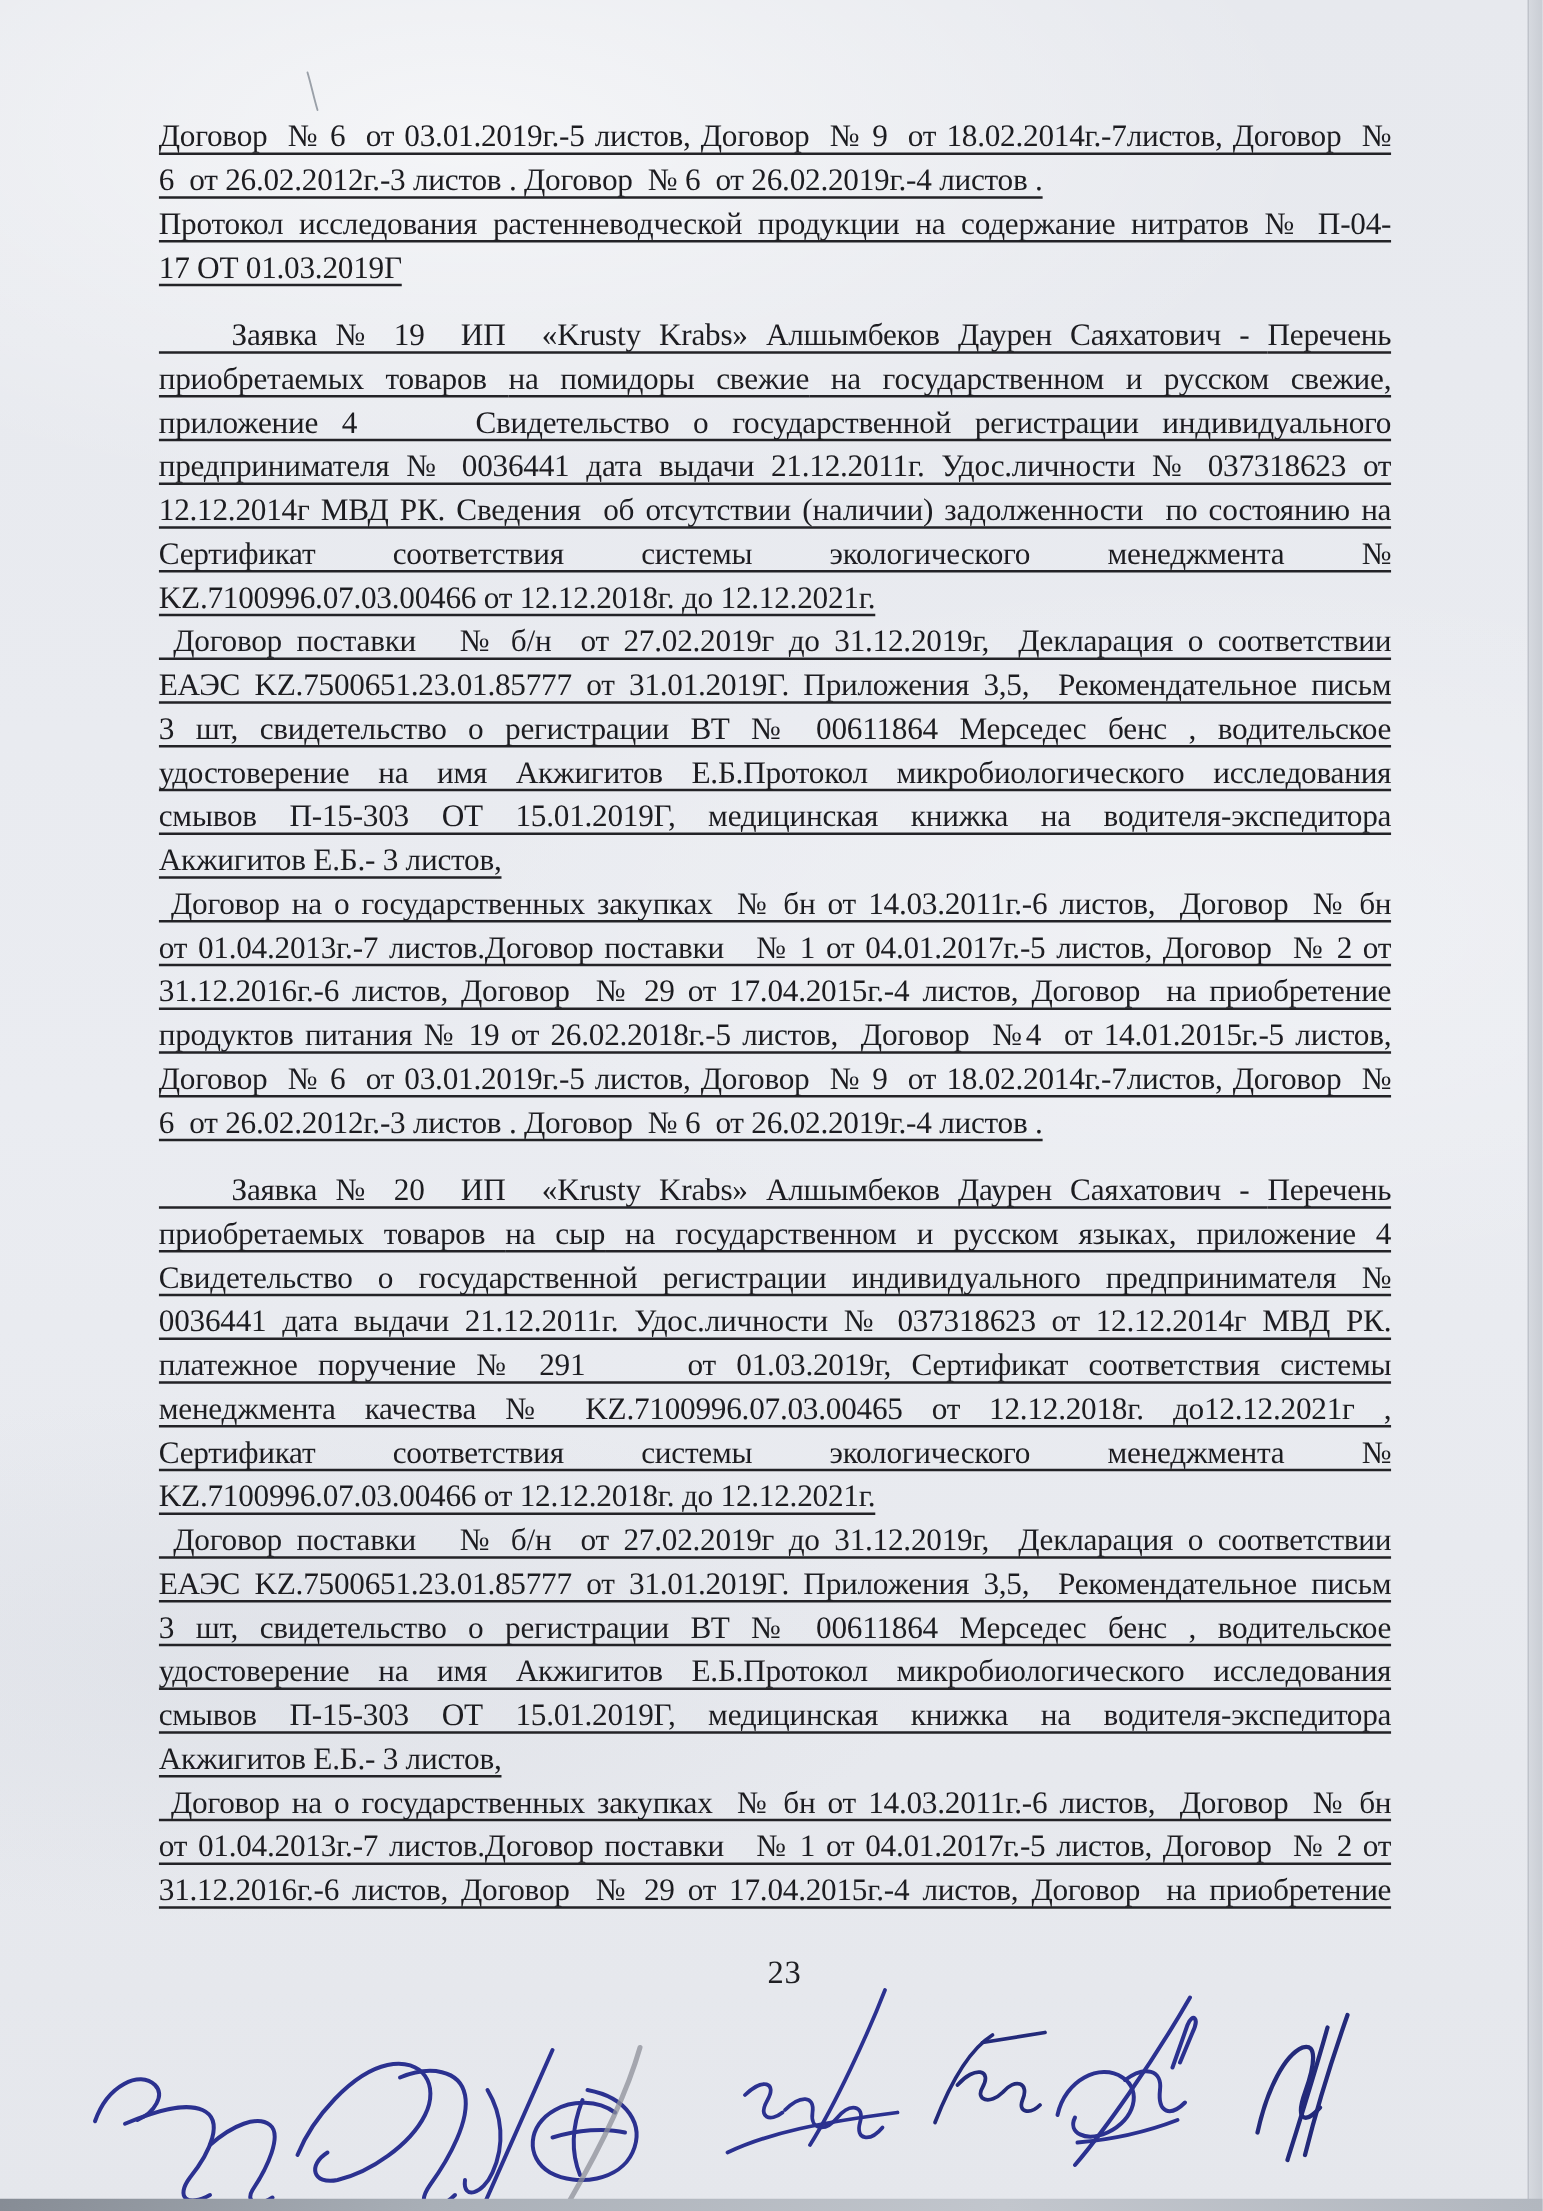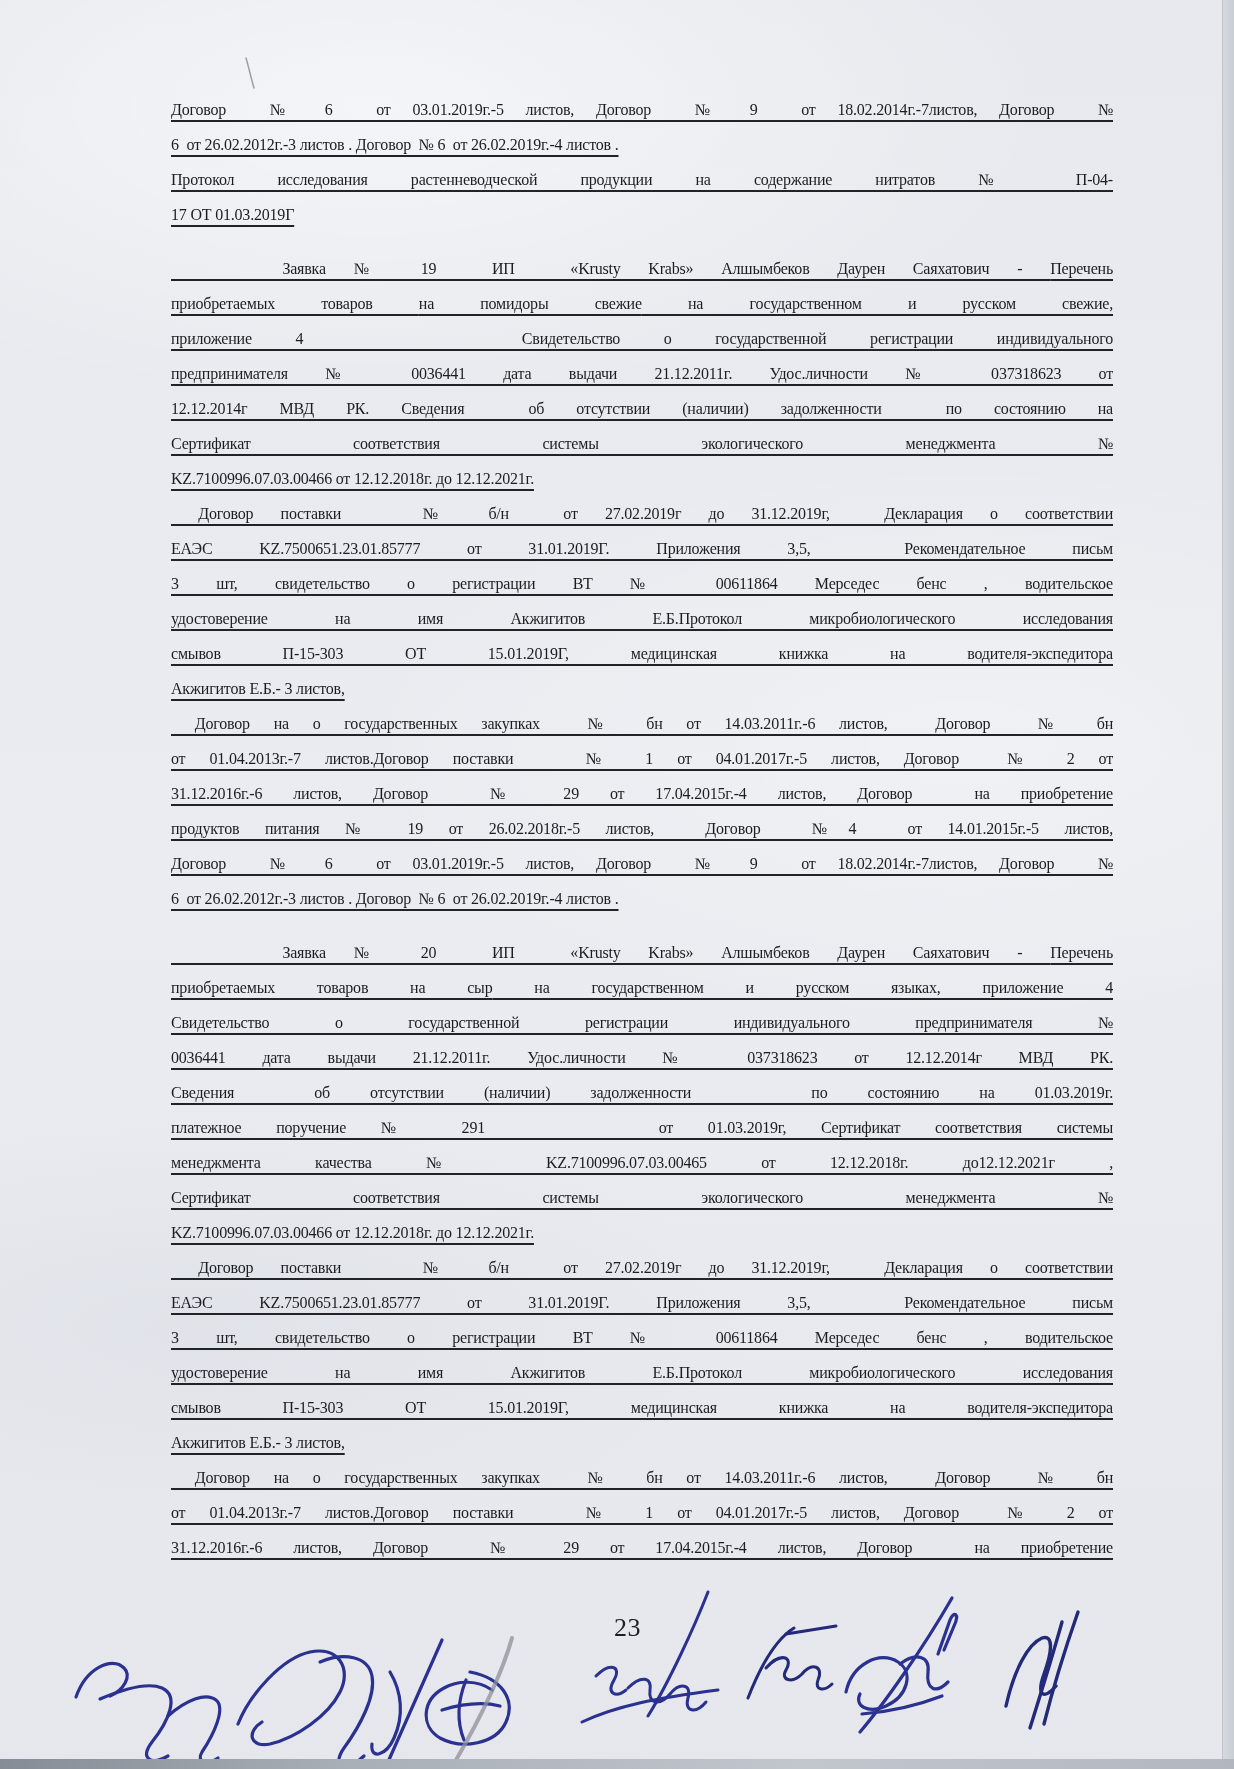--- a/index.html
+++ b/index.html
@@ -11,34 +11,33 @@
   .page{
     position:absolute;inset:0;
     background:
       radial-gradient(1100px 480px at 30% 6%, rgba(255,255,255,.55), rgba(255,255,255,0) 62%),
       radial-gradient(900px 420px at 78% 42%, rgba(255,255,255,.28), rgba(255,255,255,0) 70%),
       radial-gradient(800px 300px at 15% 75%, rgba(210,214,222,.35), rgba(210,214,222,0) 70%),
       linear-gradient(180deg,#e7e9ee 0%,#eaecf1 50%,#e5e7ec 100%);
   }
   .textblock{position:absolute;left:127px;top:92px;width:986px;}
   .line{
-    font-size:16px;line-height:35px;height:35px;overflow:hidden;
+    font-size:25px;line-height:35px;height:35px;overflow:hidden;
     color:#1d1d21;letter-spacing:-0.2px;
     text-decoration-line:underline;
     text-decoration-thickness:1.9px;
     text-underline-offset:5px;
     text-decoration-color:#232327;
     text-align:left;
-    margin-left:44px;
   }
   .line.j{text-align:justify;text-align-last:justify;}
   .b{font-weight:400;}
   .gap{height:19px;}
   .pagenum{
-    position:absolute;left:614px;top:1613px;
+    position:absolute;left:614px;top:1563px;
     font-size:26px;color:#1f1f23;letter-spacing:.5px;
   }
   .sig-svg{position:absolute;left:0;top:0;width:1234px;height:1769px;}
   .ink{fill:none;stroke-linecap:round;stroke-linejoin:round;}
   .edge-right{
     position:absolute;top:0;right:0;width:12px;height:100%;
     background:linear-gradient(90deg, rgba(184,188,196,.85) 0 1px, #d6d9df 1px, #c9cdd4 100%);
   }
   .edge-bottom{
     position:absolute;left:0;bottom:0;width:100%;height:10px;
@@ -73,21 +72,20 @@
       <div class="line j"><span>от 01.04.2013г.-7 листов.Договор поставки&nbsp;&nbsp; № 1 от 04.01.2017г.-5 листов, Договор&nbsp; № 2 от</span></div>
       <div class="line j"><span>31.12.2016г.-6 листов, Договор&nbsp; № 29 от 17.04.2015г.-4 листов, Договор&nbsp; на приобретение</span></div>
       <div class="line j"><span>продуктов питания № 19 от 26.02.2018г.-5 листов,&nbsp; Договор&nbsp; №4&nbsp; от 14.01.2015г.-5 листов,</span></div>
       <div class="line j"><span>Договор&nbsp; № 6&nbsp; от 03.01.2019г.-5 листов, Договор&nbsp; № 9&nbsp; от 18.02.2014г.-7листов, Договор&nbsp; №</span></div>
       <div class="line"><span>6&nbsp; от 26.02.2012г.-3 листов . Договор&nbsp; № 6&nbsp; от 26.02.2019г.-4 листов .</span></div>
       <div class="gap"></div>
       <div class="line j"><span class="b">&nbsp;&nbsp;&nbsp;&nbsp;Заявка № 20&nbsp; ИП&nbsp; «Krusty Krabs» Алшымбеков Даурен Саяхатович - </span><span>Перечень</span></div>
       <div class="line j"><span>приобретаемых товаров </span><span class="b">на сыр</span><span> на государственном и русском языках, приложение 4</span></div>
       <div class="line j"><span>Свидетельство о государственной регистрации индивидуального предпринимателя №</span></div>
       <div class="line j"><span>0036441 дата выдачи 21.12.2011г. Удос.личности № 037318623 от 12.12.2014г МВД РК.</span></div>
-      <div class="line j"><span>Сведения&nbsp; об отсутствии (наличии) задолженности&nbsp;&nbsp; по состоянию на 01.03.2019г.</span></div>
       <div class="line j"><span>платежное поручение № 291&nbsp;&nbsp;&nbsp;&nbsp; от 01.03.2019г, Сертификат соответствия системы</span></div>
       <div class="line j"><span>менеджмента качества № KZ.7100996.07.03.00465 от 12.12.2018г. до12.12.2021г ,</span></div>
       <div class="line j"><span>Сертификат соответствия системы экологического менеджмента №</span></div>
       <div class="line"><span>KZ.7100996.07.03.00466 от 12.12.2018г. до 12.12.2021г.</span></div>
       <div class="line j"><span>&nbsp;Договор поставки&nbsp;&nbsp; № б/н&nbsp; от 27.02.2019г до 31.12.2019г,&nbsp; Декларация о соответствии</span></div>
       <div class="line j"><span>ЕАЭС KZ.7500651.23.01.85777 от 31.01.2019Г. Приложения 3,5,&nbsp; Рекомендательное письм</span></div>
       <div class="line j"><span>3 шт, свидетельство о регистрации ВТ № 00611864 Мерседес бенс , водительское</span></div>
       <div class="line j"><span>удостоверение на имя Акжигитов Е.Б.Протокол микробиологического исследования</span></div>
       <div class="line j"><span>смывов П-15-303 ОТ 15.01.2019Г, медицинская книжка на водителя-экспедитора</span></div>
       <div class="line"><span>Акжигитов Е.Б.- 3 листов,</span></div>

